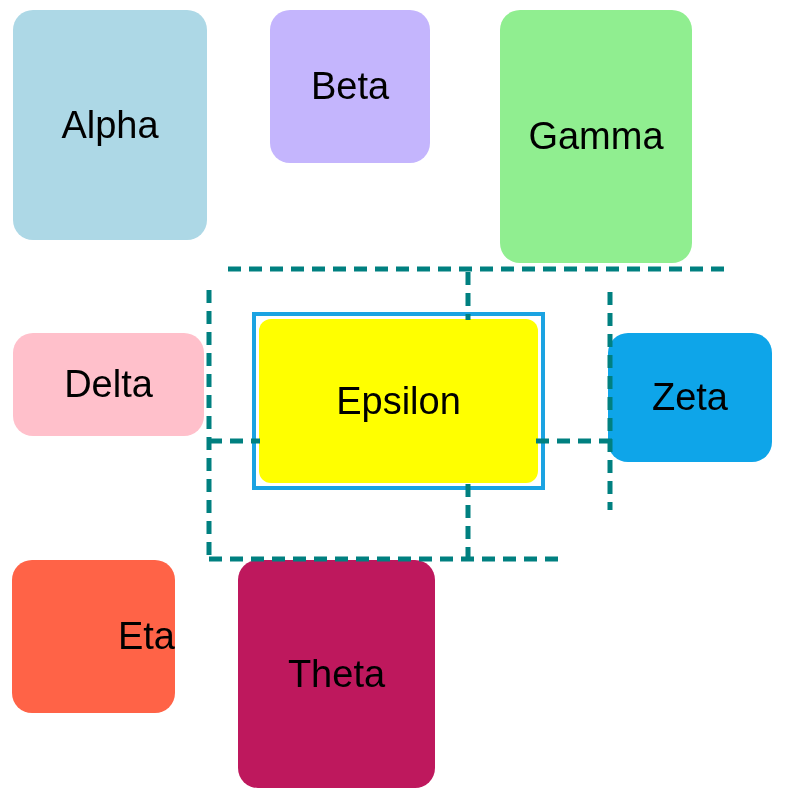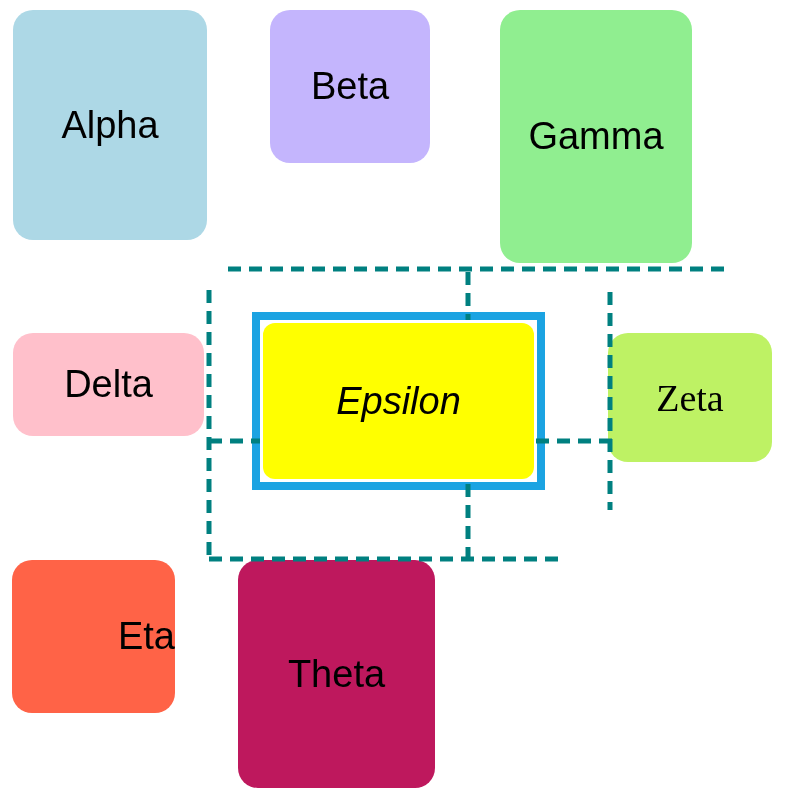--- a/index.html
+++ b/index.html
@@ -22,24 +22,23 @@
   #shape-gamma { left:500px; top:10px;  width:192px; height:253px; }
   #shape-delta { left:13px;  top:333px; width:191px; height:103px; }
   #shape-zeta  { left:608px; top:333px; width:164px; height:129px; }
   #shape-eta   { left:12px;  top:560px; width:163px; height:153px; }
   #shape-theta { left:238px; top:560px; width:197px; height:228px; }
 
   #shape-epsilon-outer {
     position:absolute;
     left:252px; top:312px; width:293px; height:178px;
     box-sizing:border-box;
-    border:8px solid #4c1d95;
+    border:4px solid #4c1d95;
     background:#ffffff;
     z-index:10;
-    font-style:italic;
   }
   #shape-epsilon {
     position:absolute;
     left:3px; top:3px; right:3px; bottom:3px;
     border-radius:12px;
     display:flex; align-items:center; justify-content:center;
     font-size:38px; color:#000000;
   }
   #guides {
     position:absolute; left:0; top:0;
@@ -66,21 +65,21 @@
   </div>
 
   <div class="shape" id="shape-delta" style="background-color: rgb(255, 192, 203);">
     <span>Delta</span>
   </div>
 
   <div class="shape" id="shape-gamma" style="background-color: rgb(144, 238, 144);">
     <span>Gamma</span>
   </div>
 
-  <div class="shape" id="shape-zeta" style="background-color: #bef264; font-family: Liberation Serif, serif;">
+  <div class="shape" id="shape-zeta" style="background-color: #0ea5e9;">
     <span>Zeta</span>
   </div>
 
   <div class="shape" id="shape-eta" style="background-color: rgb(255, 99, 71); justify-content: flex-end;">
     <span>Eta</span>
   </div>
 
   <div class="shape" id="shape-theta" style="background-color: #be185d;">
     <span>Theta</span>
   </div>

